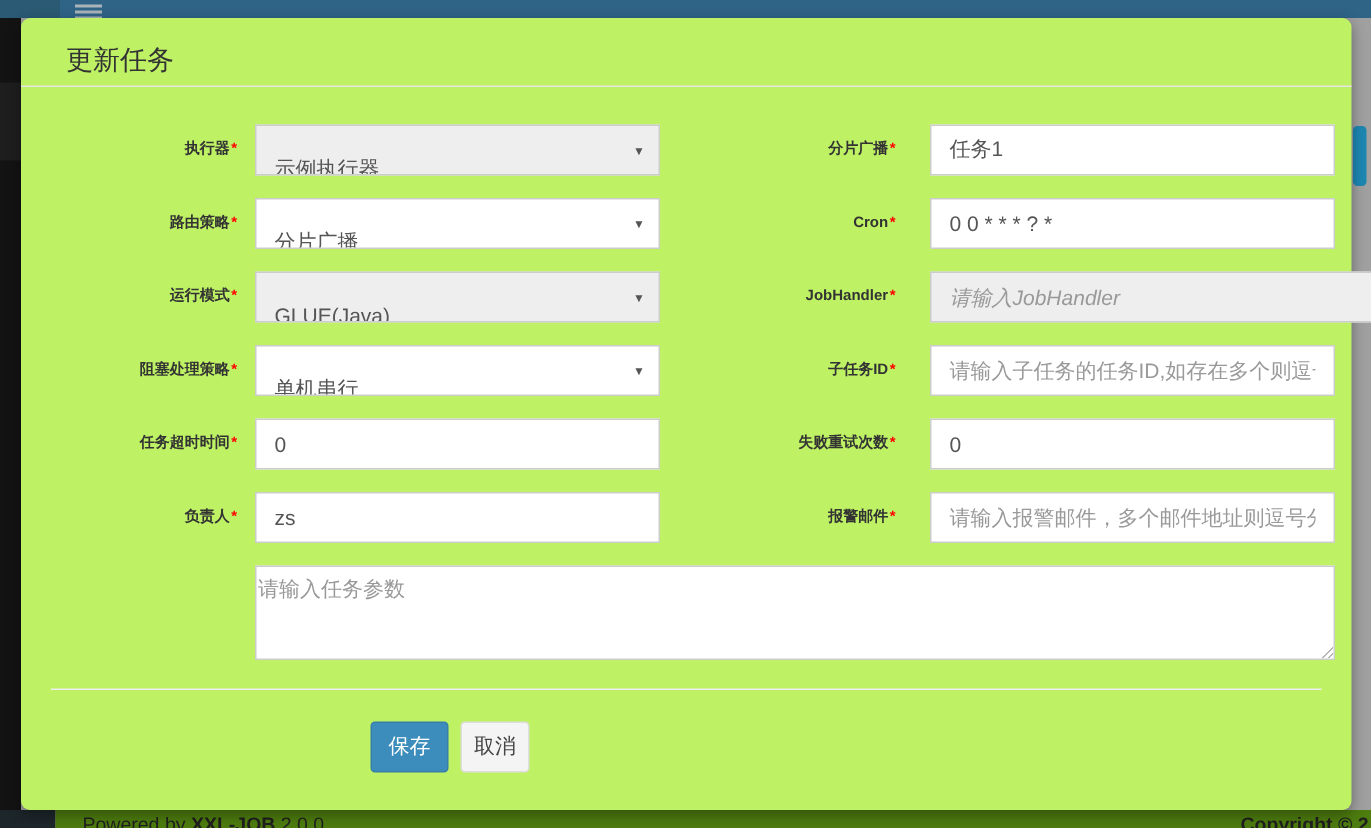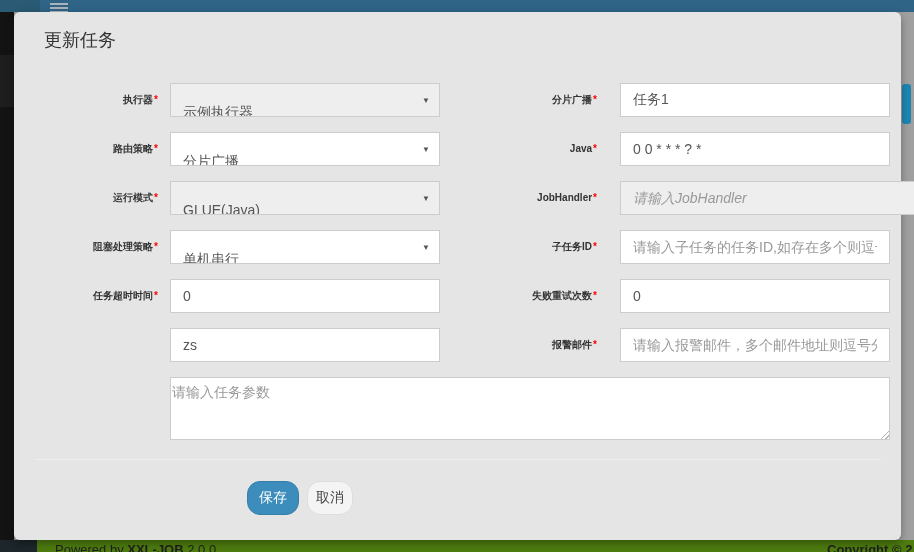--- a/index.html
+++ b/index.html
@@ -15,21 +15,21 @@
   .sidebar{position:absolute;left:0;top:12px;width:14px;height:540px;background:#131313;}
   .sidebar-seg{position:absolute;left:0;top:43px;width:14px;height:52px;background:#1e1e1e;}
   .sidebar-foot{position:absolute;left:0;top:540px;width:37px;height:12px;background:#1d262b;}
   .search-frag{position:absolute;left:902px;top:84px;width:9px;height:40px;background:#1d87b2;border-radius:3px;}
   .footer{position:absolute;left:37px;top:540px;width:877px;height:12px;background:#4d7c0f;overflow:visible;}
   .footer-left{position:absolute;left:18px;top:2px;font-size:13px;color:#1f1f1f;white-space:nowrap;}
   .footer-left b{font-weight:bold;}
   .footer-right{position:absolute;left:790px;top:2px;font-size:13px;font-weight:bold;color:#1f1f1f;white-space:nowrap;}
 
   
-  .modal{position:absolute;left:14px;top:12px;width:887px;height:528px;background:#e5e5e5;
+  .modal{position:absolute;left:14px;top:12px;width:887px;height:528px;background:#bef264;
     border-radius:6px;box-shadow:0 3px 9px rgba(0,0,0,.35);}
   .modal-title{position:absolute;left:30px;top:12px;height:33px;line-height:33px;
     font-size:18px;font-weight:500;color:#333;}
   .title-line{position:absolute;left:0;top:45px;width:887px;height:1px;background:#e5e5e5;}
 
   .lbl-box{position:absolute;height:34px;line-height:34px;text-align:right;
     font-weight:bold;font-size:10px;color:#333;white-space:nowrap;}
   .req{color:#f00;font-weight:bold;margin-left:1px;}
 
   .ctl{position:absolute;height:34px;box-sizing:border-box;border:1px solid #ccc;
@@ -40,21 +40,21 @@
   .caret{position:absolute;right:9px;top:0;line-height:34px;font-size:8px;color:#555;}
   .disabled{background:#eee !important;}
   .clip{overflow:hidden;white-space:nowrap;}
   textarea.ctl{padding:6px 1px;resize:none;outline:none;overflow:hidden;}
   .resize-handle{position:absolute;width:10px;height:10px;
     background:repeating-linear-gradient(315deg,#fff 0,#fff 2px,#b5b5b5 2px,#b5b5b5 3px);
     clip-path:polygon(100% 0,100% 100%,0 100%);}
 
   .hr{position:absolute;left:20px;top:447px;width:847px;height:1px;background:#eee;}
   .btn{position:absolute;top:469px;height:34px;box-sizing:border-box;font-size:14px;
-    border-radius:13px;cursor:pointer;font-family:"Liberation Sans",sans-serif;}
+    border-radius:3px;cursor:pointer;font-family:"Liberation Sans",sans-serif;}
   .btn-save{left:233px;width:52px;background:#3c8dbc;border:1px solid #367fa9;color:#fff;}
   .btn-cancel{left:293px;width:46px;background:#f4f4f4;border:1px solid #ddd;color:#444;}
 </style>
 </head>
 <body>
 
 <div class="screen">
 
   <div class="topbar">
     <div class="logo-frag"></div>
@@ -84,21 +84,21 @@
       <span class="caret">▼</span>
     </div>
     <div class="lbl-box" style="left:426px;top:71px;width:157px"><span>分片广播</span><span class="req">*</span></div>
     <input class="ctl" style="left: 606px; top: 71px; width: 270px;" value="任务1">
 
     <div class="lbl-box" style="left:6px;top:120px;width:138px"><span>路由策略</span><span class="req">*</span></div>
     <div class="ctl select-box" style="left:156px;top:120px;width:270px">
       <span>分片广播</span>
       <span class="caret">▼</span>
     </div>
-    <div class="lbl-box" style="left:426px;top:120px;width:157px"><span>Java</span><span class="req">*</span></div>
+    <div class="lbl-box" style="left:426px;top:120px;width:157px"><span>Cron</span><span class="req">*</span></div>
     <input class="ctl" style="left: 606px; top: 120px; width: 270px;" value="0 0 * * * ? *">
 
     <div class="lbl-box" style="left:6px;top:169px;width:138px"><span>运行模式</span><span class="req">*</span></div>
     <div class="ctl select-box disabled" style="left:156px;top:169px;width:270px">
       <span>GLUE(Java)</span>
       <span class="caret">▼</span>
     </div>
     <div class="lbl-box" style="left:426px;top:169px;width:157px"><span>JobHandler</span><span class="req">*</span></div>
     <input class="ctl disabled clip" style="left: 606px; top: 169px; width: 322px; font-style: italic;" placeholder="请输入JobHandler">
 
@@ -108,20 +108,21 @@
       <span class="caret">▼</span>
     </div>
     <div class="lbl-box" style="left:426px;top:218px;width:157px"><span>子任务ID</span><span class="req">*</span></div>
     <input class="ctl clip" style="left: 606px; top: 218px; width: 270px;" placeholder="请输入子任务的任务ID,如存在多个则逗号分隔">
 
     <div class="lbl-box" style="left:6px;top:267px;width:138px"><span>任务超时时间</span><span class="req">*</span></div>
     <input class="ctl" style="left: 156px; top: 267px; width: 270px;" value="0">
     <div class="lbl-box" style="left:426px;top:267px;width:157px"><span>失败重试次数</span><span class="req">*</span></div>
     <input class="ctl" style="left: 606px; top: 267px; width: 270px;" value="0">
 
+    <div class="lbl-box" style="left:6px;top:316px;width:138px"><span>负责人</span><span class="req">*</span></div>
     <input class="ctl" style="left: 156px; top: 316px; width: 270px;" value="zs">
     <div class="lbl-box" style="left:426px;top:316px;width:157px"><span>报警邮件</span><span class="req">*</span></div>
     <input class="ctl clip" style="left: 606px; top: 316px; width: 270px;" placeholder="请输入报警邮件，多个邮件地址则逗号分隔">
 
     <textarea class="ctl" style="left: 156px; top: 365px; width: 720px; height: 63px;" placeholder="请输入任务参数"></textarea>
     <div class="resize-handle" style="left:865px;top:417px"></div>
 
     <div class="hr"></div>
     <button class="btn btn-save">保存</button>
     <button class="btn btn-cancel">取消</button>

